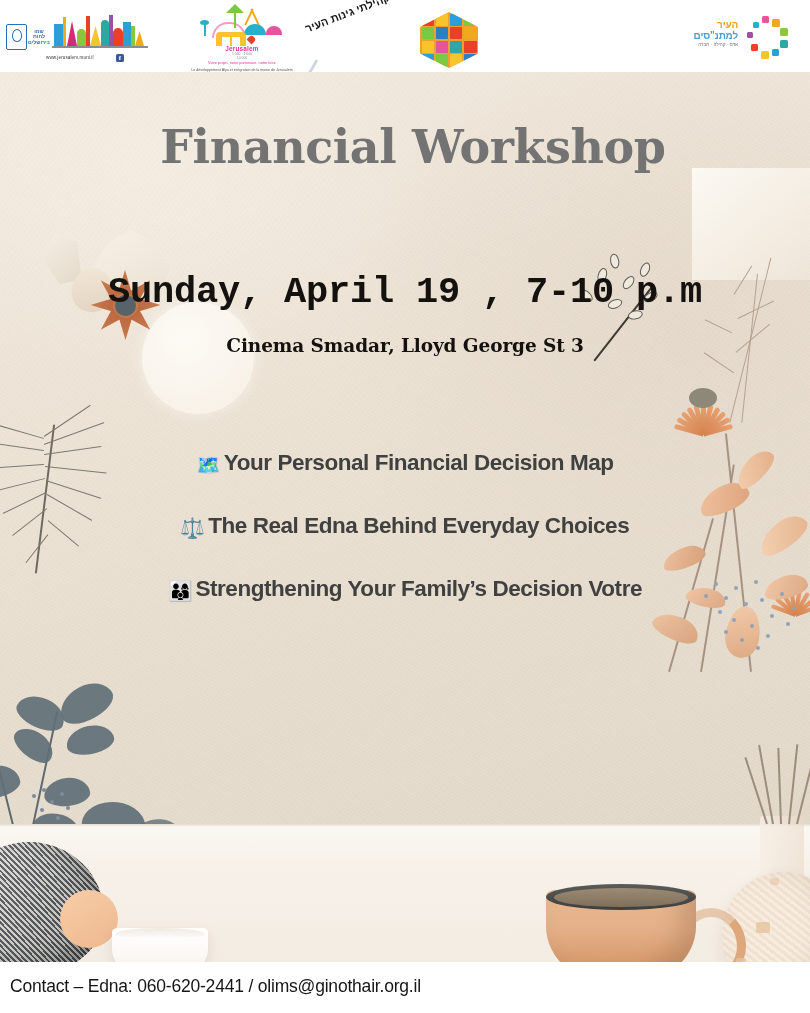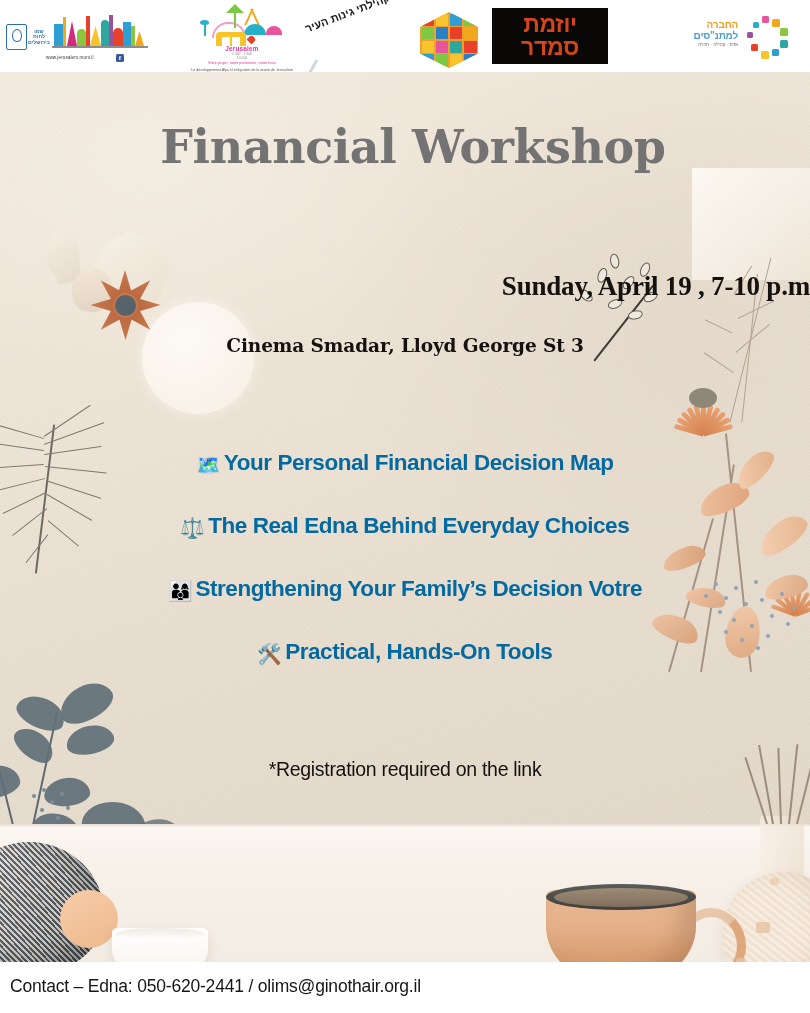--- a/index.html
+++ b/index.html
@@ -169,28 +169,28 @@
   .handle{position:absolute;left:676px;top:836px;width:52px;height:58px;border:9px solid #dda87c;border-radius:50%;
     border-left-color:transparent;border-top-color:rgba(221,168,124,.55);}
 
   
   .crumb{position:absolute;background:#e6c3a0;border-radius:2px;opacity:.8;}
 
   
   .txtlayer{position:absolute;left:0;top:72px;width:810px;height:890px;z-index:20;}
   .title{position:absolute;left:8px;top:48px;width:810px;text-align:center;
      font-family:"DejaVu Serif","Liberation Serif",serif;font-weight:bold;font-size:46px;color:#737373;letter-spacing:-.4px;}
-  .when{position:absolute;left:0;top:199px;width:810px;text-align:right;
-     font-family:Liberation Serif, serif;font-weight:bold;font-size:27px;color:#14110f;letter-spacing:-.2px;}
+  .when{position:absolute;left:0;top:199px;width:810px;text-align:center;
+     font-family:Liberation Mono, monospace;font-weight:bold;font-size:37px;color:#14110f;letter-spacing:-.2px;}
   .where{position:absolute;left:0;top:263px;width:810px;text-align:center;
      font-family:"DejaVu Serif","Liberation Serif",serif;font-weight:bold;font-size:18.5px;color:#14110f;letter-spacing:-.1px;}
 
   .bullets{position:absolute;left:0;top:378px;width:810px;}
   .bullet{width:810px;text-align:center;font-family:"Liberation Sans",sans-serif;font-weight:bold;
-     font-size:22.5px;color:#0369a1;letter-spacing:-.45px;margin-bottom:36px;white-space:nowrap;}
+     font-size:22.5px;color:#404040;letter-spacing:-.45px;margin-bottom:36px;white-space:nowrap;}
   .bullet .emo{font-family:"DejaVu Sans",sans-serif;font-weight:normal;font-size:20px;margin-right:3px;
      display:inline-block;vertical-align:-2px;}
 
   .notes{position:absolute;left:0;top:682px;width:810px;text-align:center;}
   .note{font-family:"Liberation Sans",sans-serif;font-size:19.5px;color:#14120f;line-height:30px;letter-spacing:-.3px;}
   .note .emo{font-family:"DejaVu Sans",sans-serif;font-size:17px;}
 
   
   .footer{position:absolute;left:0;top:962px;width:810px;height:51px;background:#ffffff;z-index:40;}
   .footer .ftxt{position:absolute;left:10px;top:14px;font-family:"Liberation Sans",sans-serif;
@@ -265,27 +265,24 @@
           <i style="background:#e8549b;"></i>
           <i style="background:#2ea7a0;"></i>
           <i style="background:#e8412a;"></i>
         <i style="background:#2e9fd4;"></i>
           <i style="background:#7ac943;"></i>
           <i style="background:#f7c42b;"></i>
           <i style="background:#2b7fc4;"></i>
       </div>
     </div>
 
-    <div class="lg lg4">
-      <div class="hebtxt">יוזמת<br>סמדר</div>
-    </div>
 
     <div class="lg lg5">
       <div class="txtblk">
-        <div class="l1">החברה</div>
+        <div class="l1">העיר</div>
         <div class="l2">למתנ"סים</div>
         <div class="l3">אדם · קהילה · חברה</div>
       </div>
       <div class="ringdots">
         <i style="left:18px;top:0;width:7px;height:7px;background:#e8549b;"></i>
         <i style="left:28px;top:3px;width:8px;height:8px;background:#f2a81d;"></i>
         <i style="left:36px;top:12px;width:8px;height:8px;background:#8cc63f;"></i>
         <i style="left:36px;top:24px;width:8px;height:8px;background:#2ea7a0;"></i>
         <i style="left:28px;top:33px;width:7px;height:7px;background:#2e9fd4;"></i>
         <i style="left:17px;top:35px;width:8px;height:8px;background:#f7c42b;"></i>
@@ -475,27 +472,23 @@
     <div class="bullets">
       <div class="bullet">
         <span class="emo">🗺️</span><span>Your Personal Financial Decision Map</span>
       </div>
       <div class="bullet">
         <span class="emo">⚖️</span><span>The Real Edna Behind Everyday Choices</span>
       </div>
       <div class="bullet">
         <span class="emo">👨‍👩‍👦</span><span>Strengthening Your Family’s Decision Votre</span>
       </div>
-      <div class="bullet">
-        <span class="emo">🛠️</span><span>Practical, Hands-On Tools</span>
-      </div>
     </div>
 
     <div class="notes">
-      <div class="note">*Registration required on the link</div>
     </div>
   </div>
 
   <div class="footer">
-    <div class="ftxt">Contact – Edna: 050-620-2441 / olims@ginothair.org.il</div>
+    <div class="ftxt">Contact – Edna: 060-620-2441 / olims@ginothair.org.il</div>
   </div>
 
 </div>
 
 </body></html>

